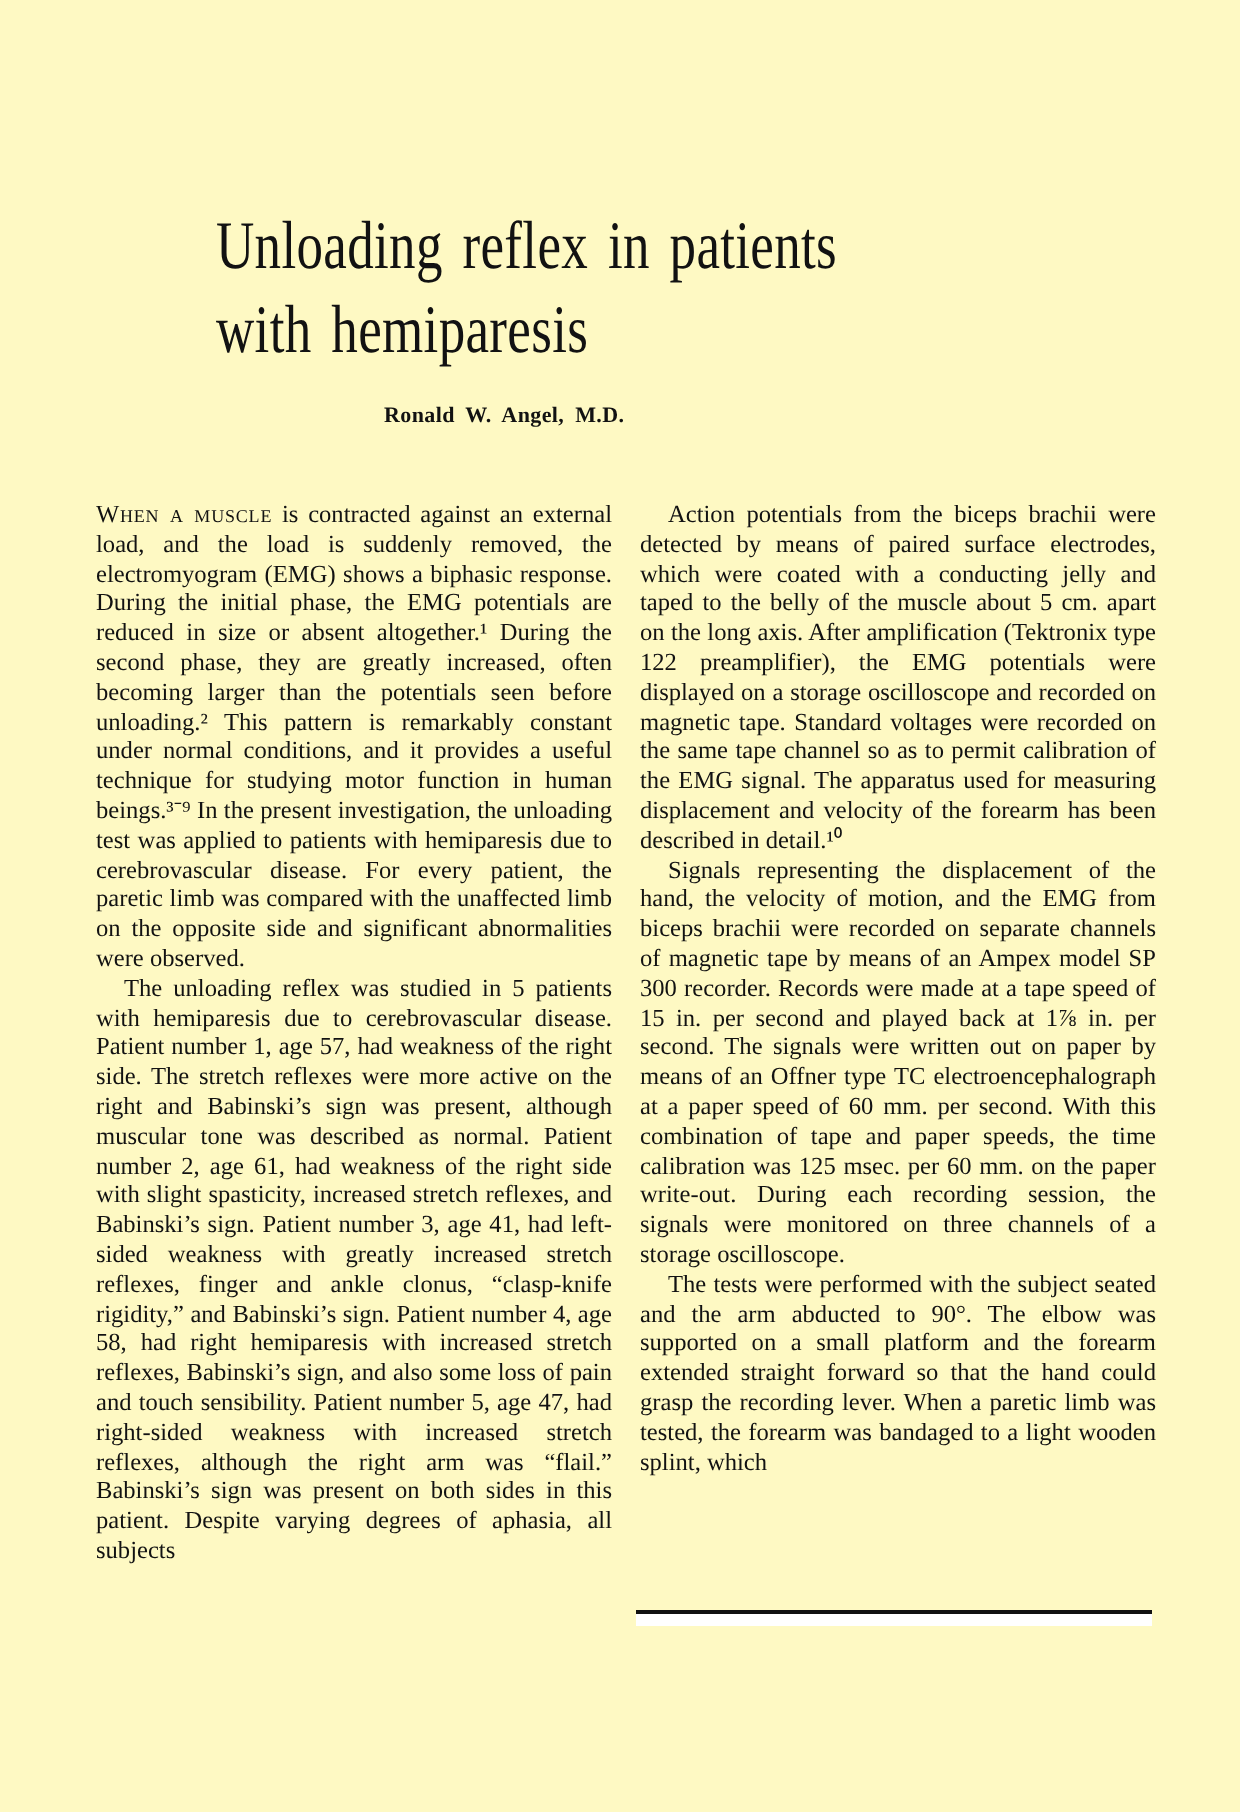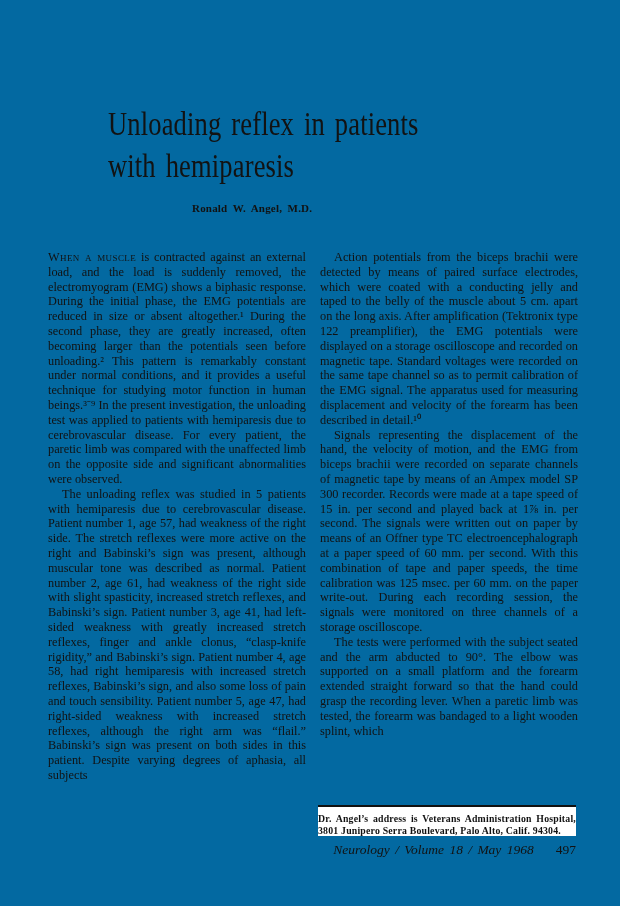--- a/index.html
+++ b/index.html
@@ -1,20 +1,20 @@
 <!DOCTYPE html>
 <html><head>
 <meta charset="utf-8">
 <style>
   html, body { margin: 0; padding: 0; background: #e8e8e8; }
   .page {
     position: relative;
     width: 620px;
     height: 906px;
-    background: #0369a1;
+    background: #fef9c3;
     overflow: hidden;
     font-family: "Liberation Serif", "DejaVu Serif", serif;
     color: #121212;
   }
 
   
   .title {
     position: absolute;
     left: 108px;
     top: 103px;
@@ -128,21 +128,16 @@
   </div>
 
   <div class="col col-right">
     <p class="indent">Action potentials from the biceps brachii were detected by means of paired surface electrodes, which were coated with a conducting jelly and taped to the belly of the muscle about 5 cm. apart on the long axis. After amplification (Tektronix type 122 preamplifier), the EMG potentials were displayed on a storage oscilloscope and recorded on magnetic tape. Standard voltages were recorded on the same tape channel so as to permit calibration of the EMG signal. The apparatus used for measuring displacement and velocity of the forearm has been described in detail.¹⁰</p>
     <p class="indent">Signals representing the displacement of the hand, the velocity of motion, and the EMG from biceps brachii were recorded on separate channels of magnetic tape by means of an Ampex model SP 300 recorder. Records were made at a tape speed of 15 in. per second and played back at 1⅞ in. per second. The signals were written out on paper by means of an Offner type TC electroencephalograph at a paper speed of 60 mm. per second. With this combination of tape and paper speeds, the time calibration was 125 msec. per 60 mm. on the paper write-out. During each recording session, the signals were monitored on three channels of a storage oscilloscope.</p>
     <p class="indent">The tests were performed with the subject seated and the arm abducted to 90°. The elbow was supported on a small platform and the forearm extended straight forward so that the hand could grasp the recording lever. When a paretic limb was tested, the forearm was bandaged to a light wooden splint, which</p>
   </div>
 
   <div class="footnote-block">
     <hr class="footnote-rule">
-    <p class="footnote-text">Dr. Angel’s address is Veterans Administration Hospital, 3801 Junipero Serra Boulevard, Palo Alto, Calif. 94304.</p>
   </div>
 
-  <div class="footer">
-    <span class="journal">Neurology / Volume 18 / May 1968</span>
-    <span class="pageno">497</span>
-  </div>
 
 </div>
 
 </body></html>

